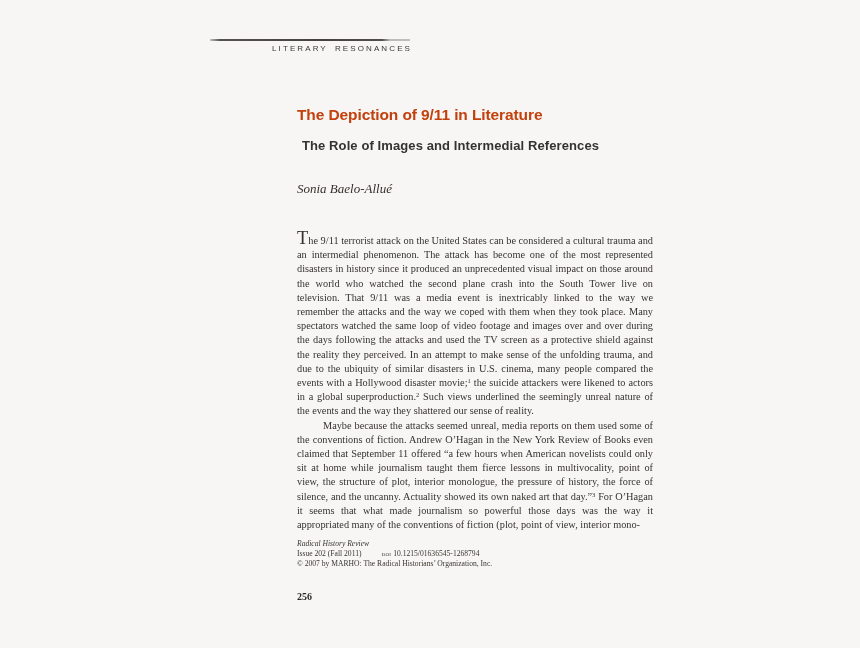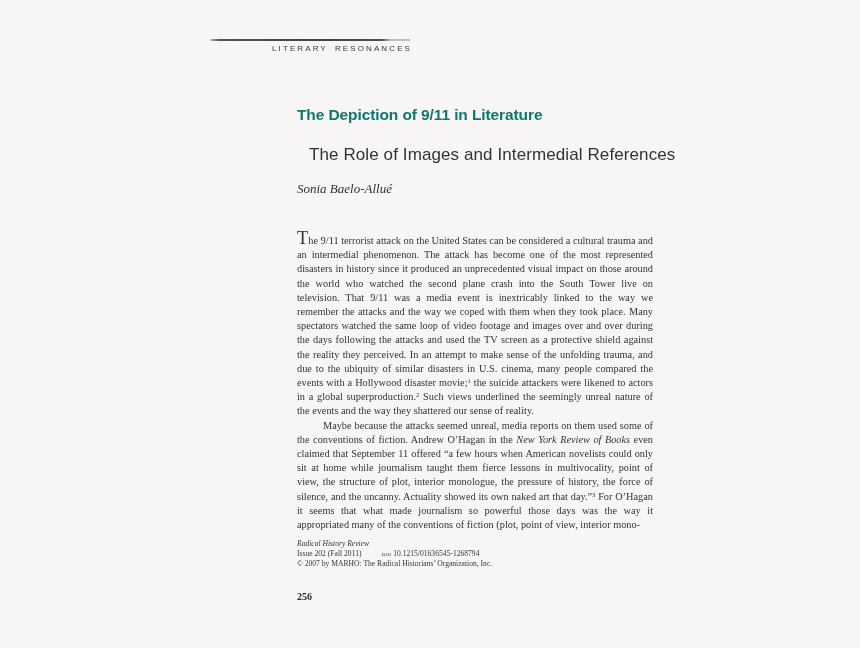--- a/index.html
+++ b/index.html
@@ -38,29 +38,29 @@
 
   
   .article-title {
     position: absolute;
     left: 297px; top: 106px;
     margin: 0;
     font-family: "Liberation Sans", sans-serif;
     font-size: 15.5px;
     font-weight: bold;
     letter-spacing: -0.1px;
-    color: #0f766e;
+    color: #c2410c;
   }
   .article-subtitle {
     position: absolute;
     left: 297px; top: 133px;
-    margin: 12px;
+    margin: 5px;
     font-family: "Liberation Sans", sans-serif;
-    font-size: 17px;
-    font-weight: normal;
+    font-size: 13px;
+    font-weight: bold;
     letter-spacing: 0.1px;
     color: #35332f;
   }
   .author {
     position: absolute;
     left: 297px; top: 181px;
     font-style: italic;
     font-size: 13px;
     color: #343029;
   }
@@ -73,21 +73,21 @@
   }
   .para {
     margin: 0;
     font-size: 10.3px;
     line-height: 14.2px;
     text-align: justify;
     color: #36332e;
   }
   .para.indent { text-indent: 26px; }
   .run-normal { }
-  .run-italic { font-style: italic; }
+  .run-italic { }
   .run-initial {
     font-size: 18.5px;
     line-height: 0;
   }
   sup.run-sup {
     font-size: 6.5px;
     line-height: 0;
     vertical-align: 3.5px;
   }
 

